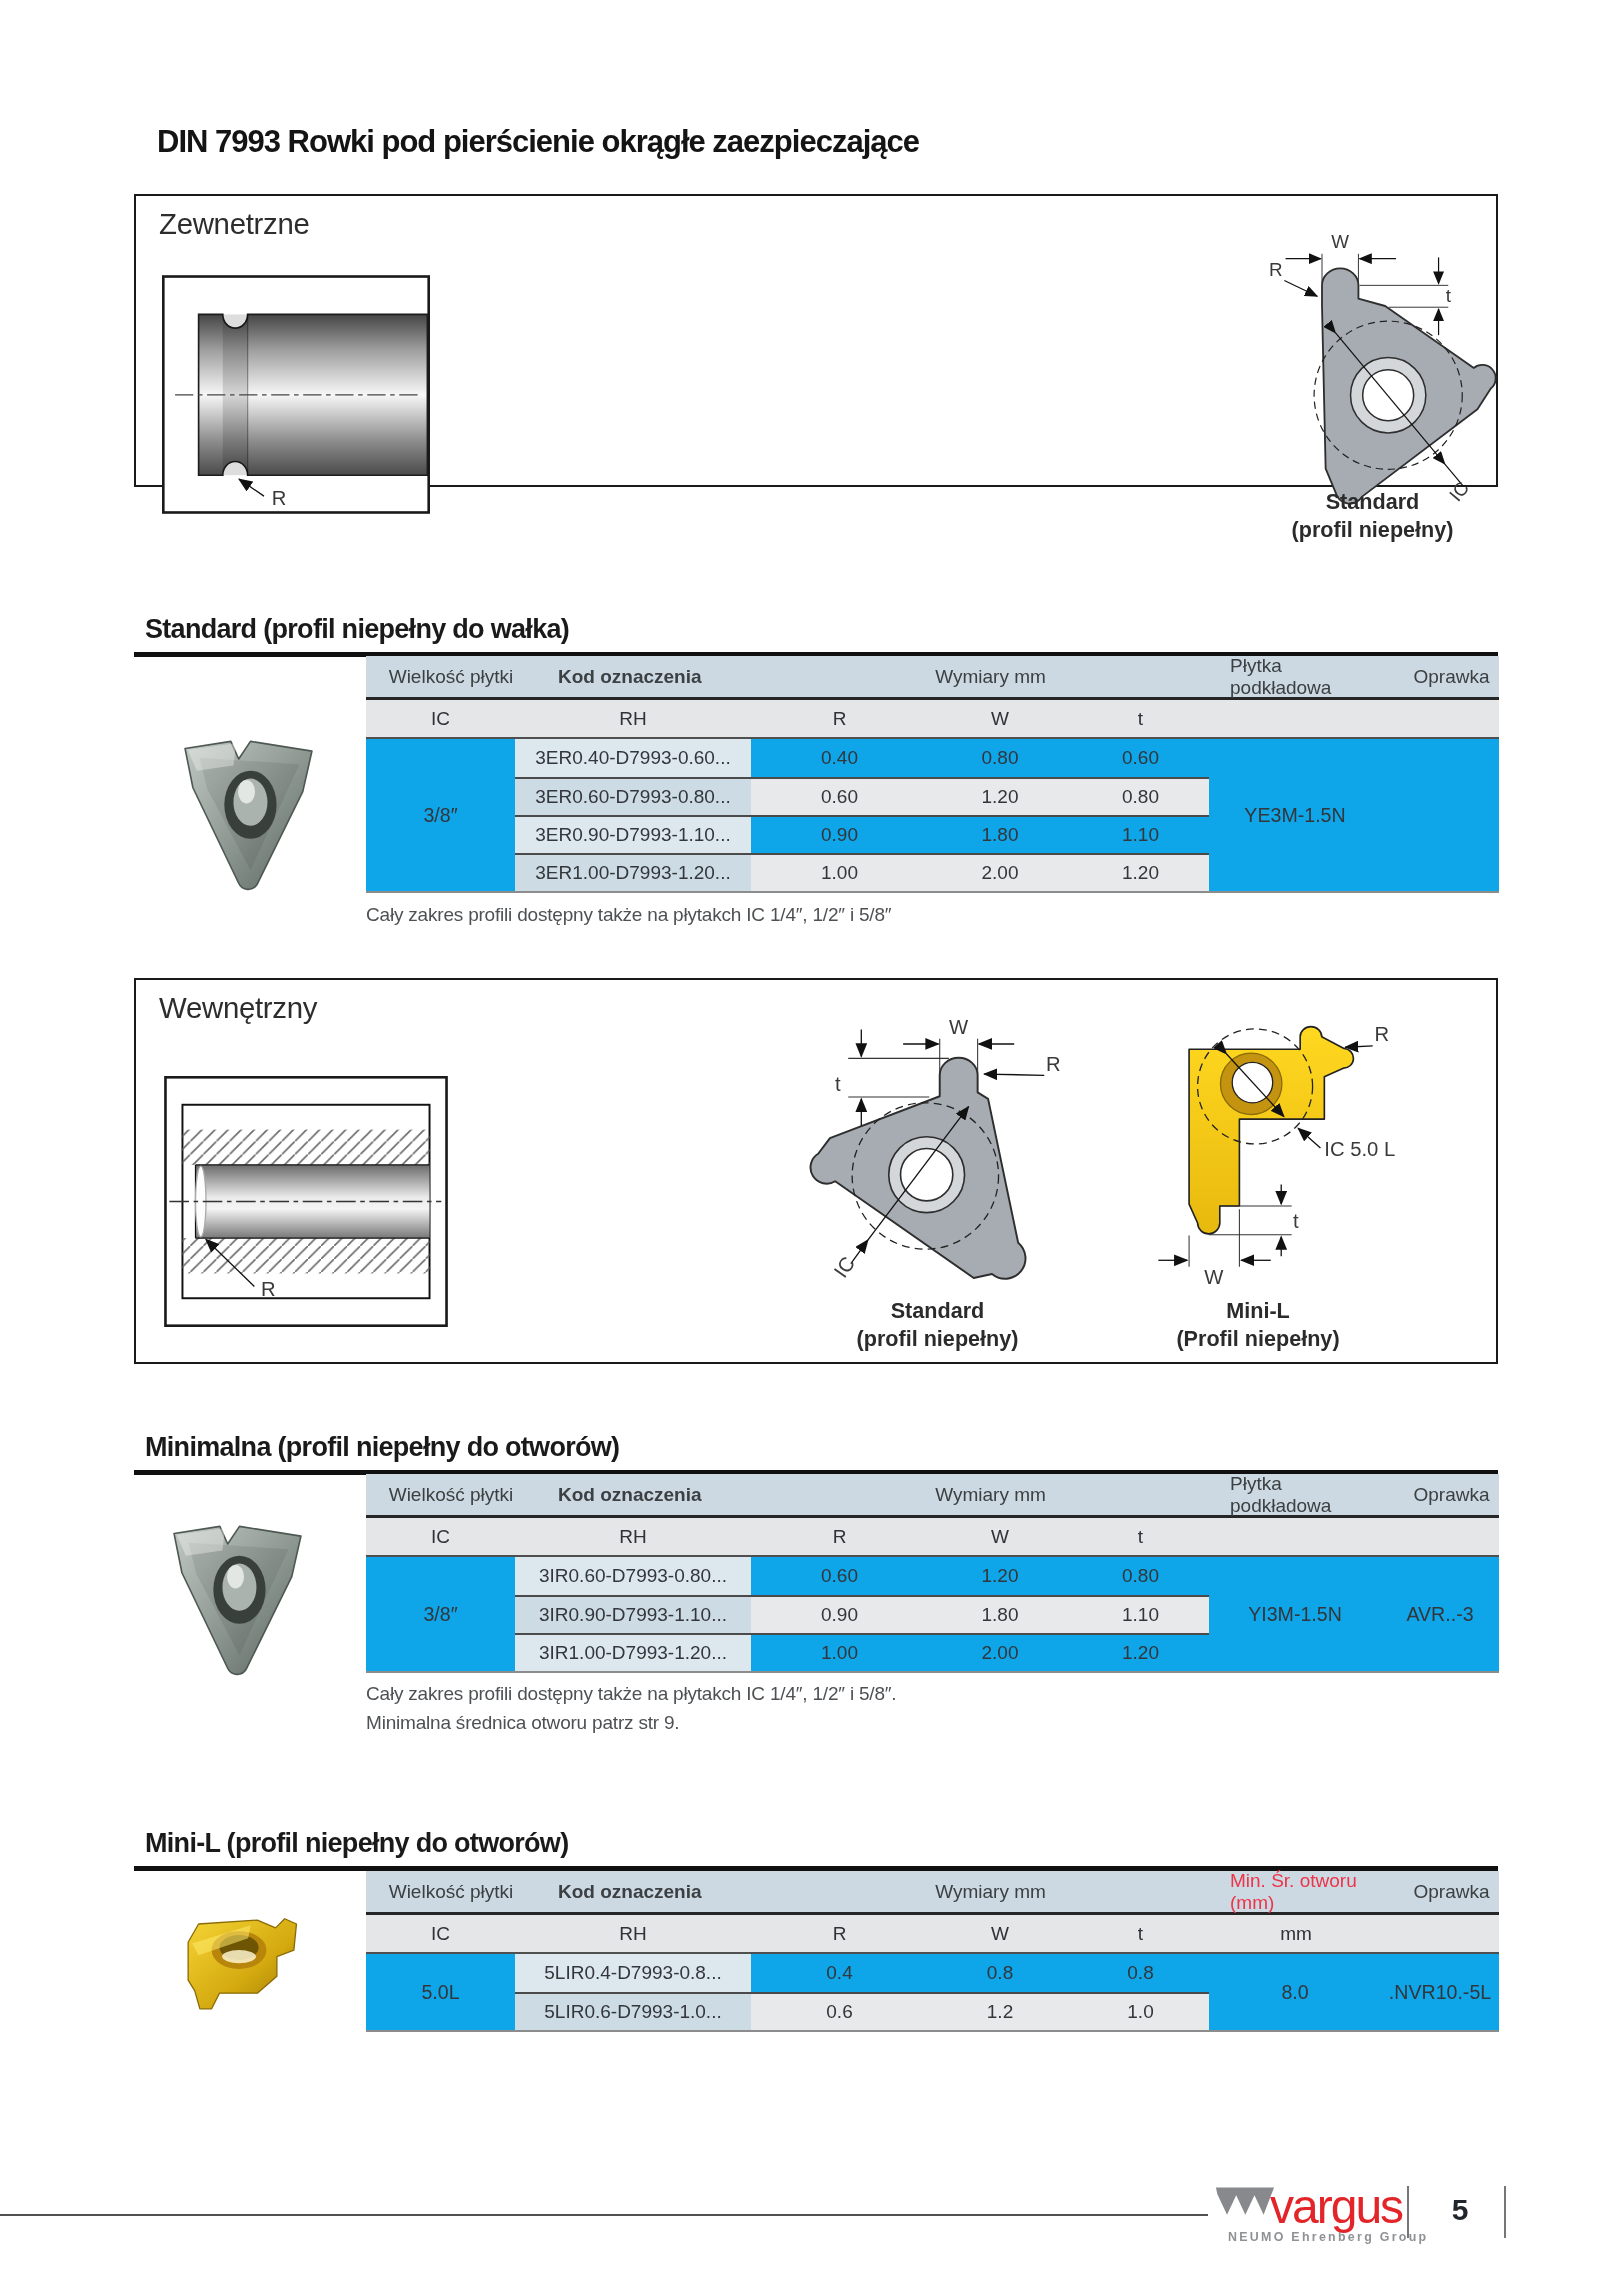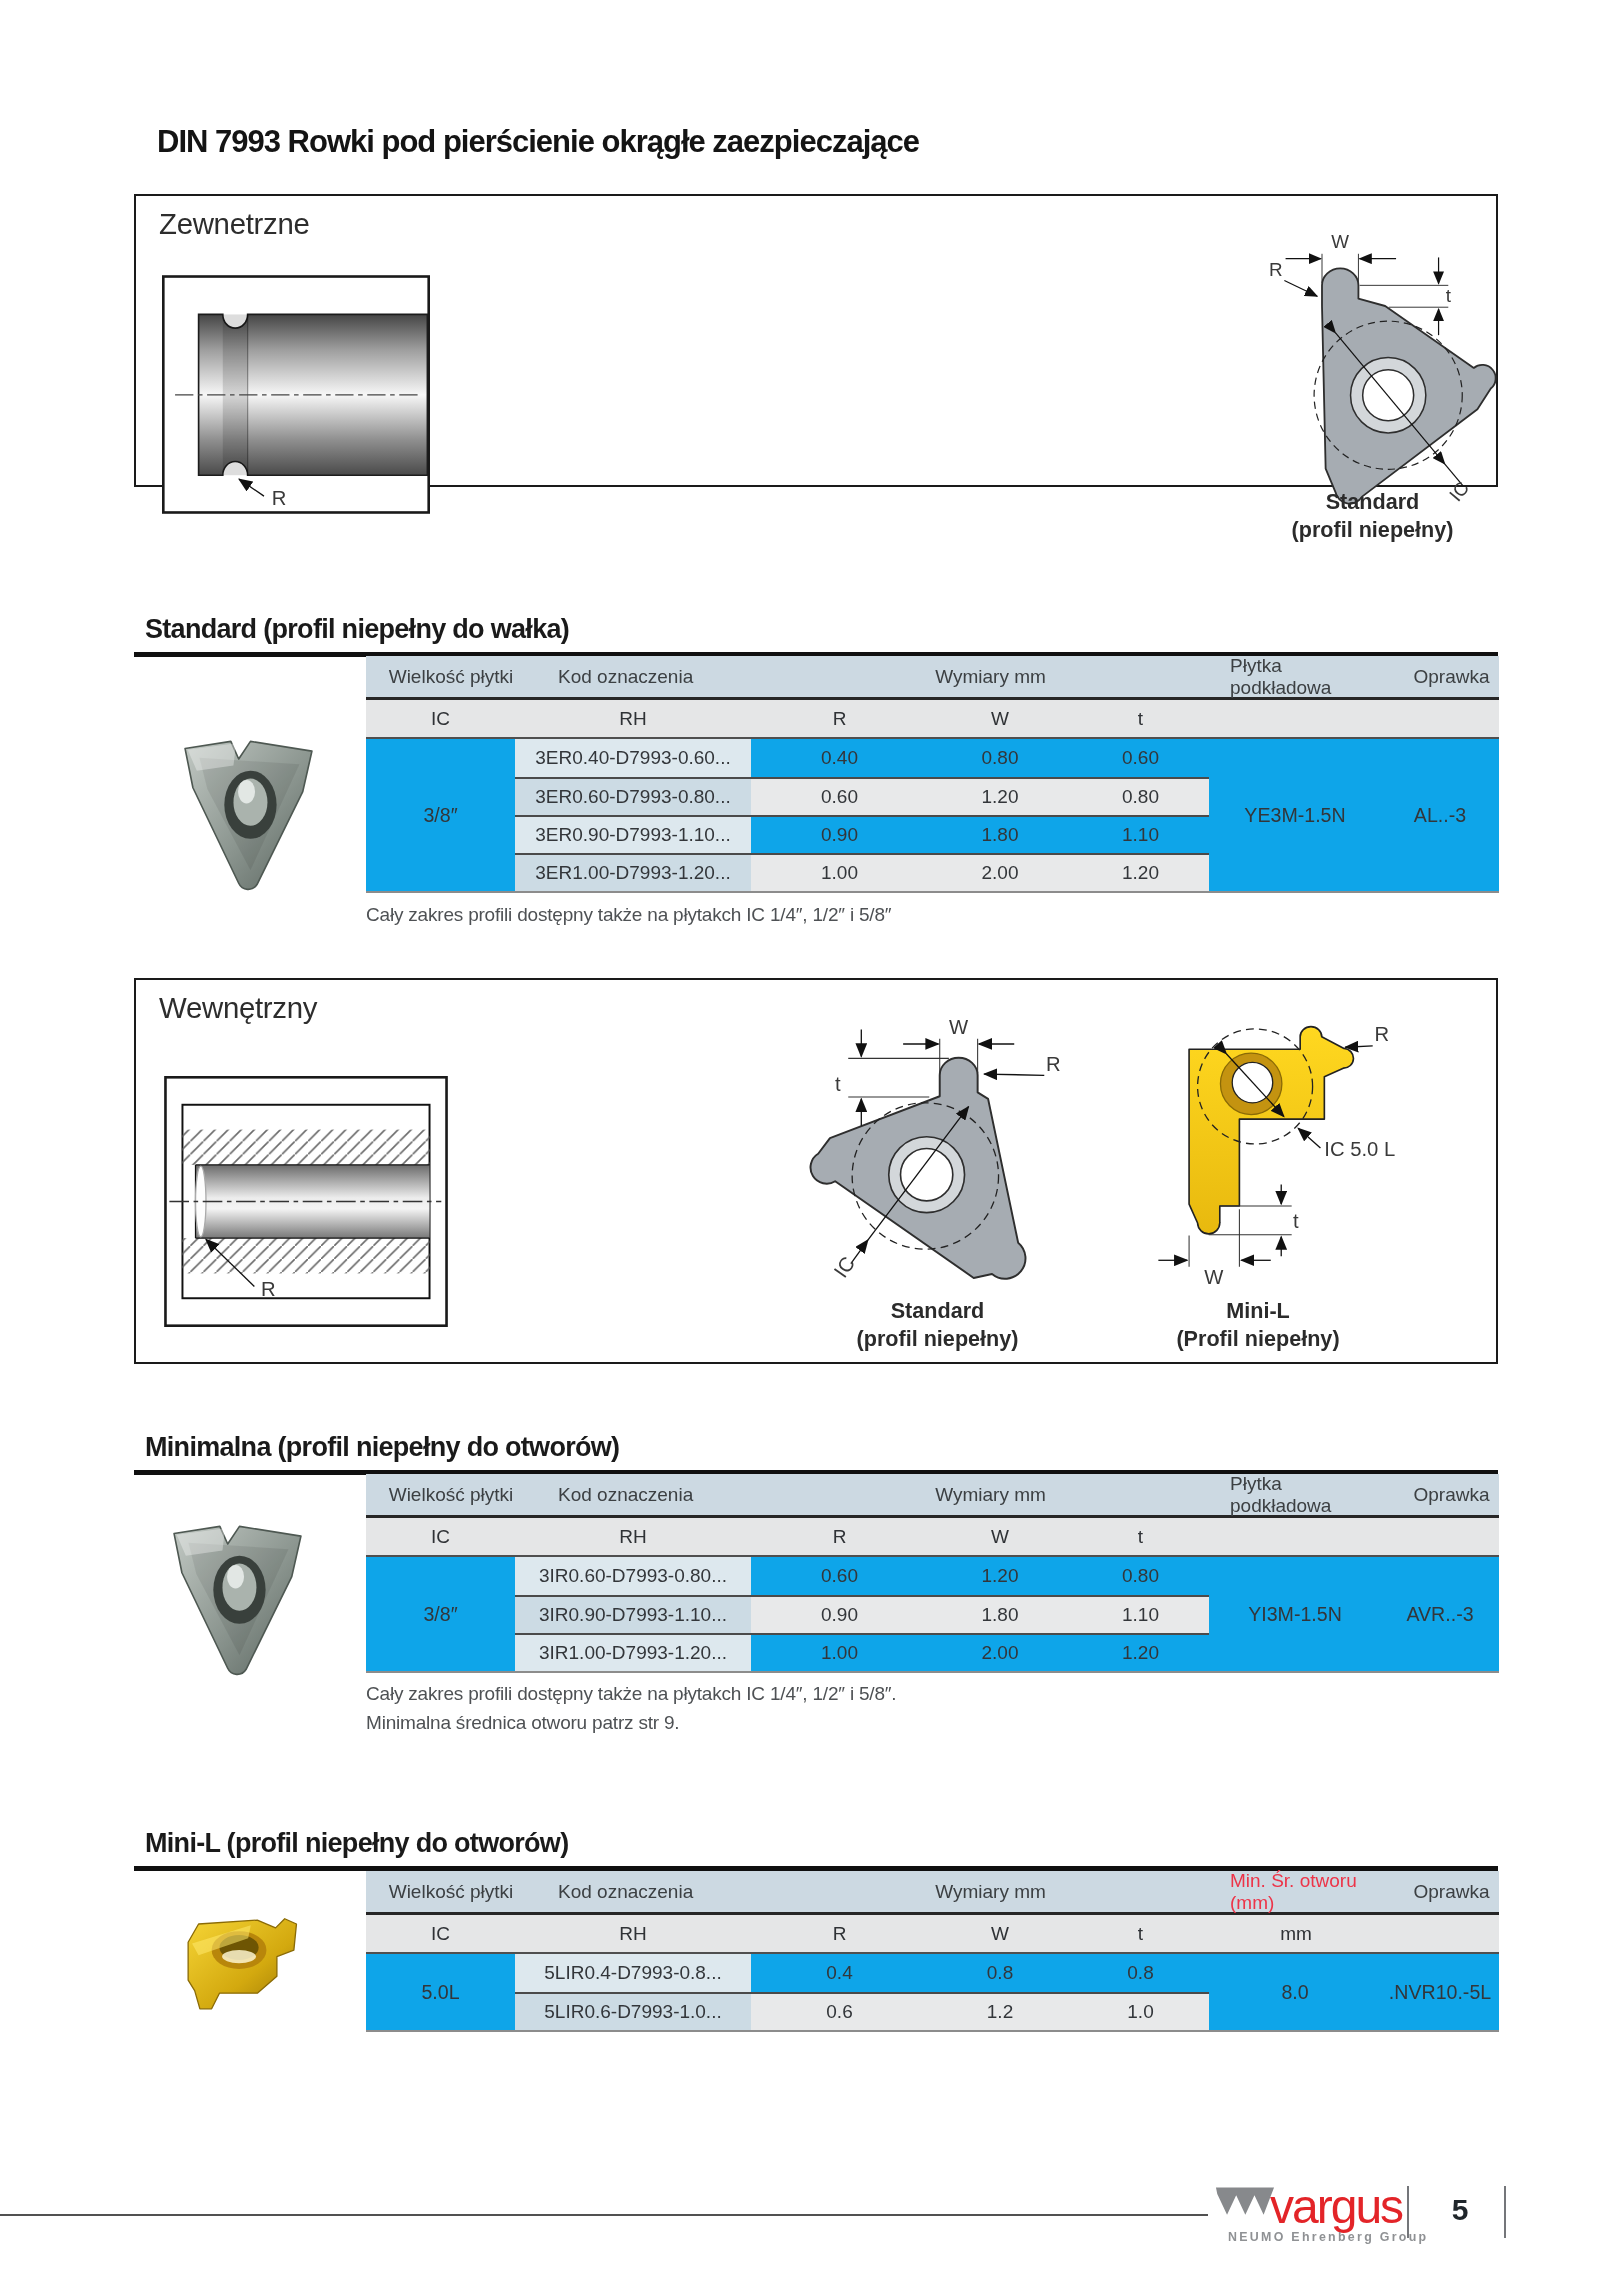--- a/index.html
+++ b/index.html
@@ -12,21 +12,21 @@
   .section-title{font-size:27px;font-weight:700;letter-spacing:-0.7px;color:#1a1a1a;}
   .section-rule{left:134px;width:1364px;height:4.6px;background:#101010;}
   .box{left:134px;width:1364px;border:2.6px solid #1a1a1a;background:#fff;box-sizing:border-box;}
   .box-label{font-size:29.4px;font-weight:400;color:#2d2d2d;letter-spacing:-0.3px;}
 
   
   .tbl{left:366px;width:1133px;}
   .tbl-header{display:flex;height:41px;background:#ccd9e2;font-size:19px;color:#3c4043;}
   .hc{display:flex;align-items:center;justify-content:center;box-sizing:border-box;padding-left:21px;}
   .hc.size{width:149px;}
-  .hc.code{width:236px;justify-content:flex-start;padding-left:43px;}
+  .hc.code{width:236px;justify-content:flex-start;padding-left:43px;font-weight:bold;}
   .hc.dims{width:458px;}
   .hc.shim{width:174px;}
   .hc.hold{width:116px;}
   .hc.min{color:#ed3448;}
   .hline1{height:3.3px;background:#262626;}
   .tbl-sub{display:flex;height:37px;background:#e5e6e7;font-size:19px;color:#2f3236;}
   .sc{display:flex;align-items:center;justify-content:center;box-sizing:border-box;}
   .sc.ic{width:149px;} .sc.rh{width:236px;} .sc.r{width:177px;} .sc.w{width:144px;} .sc.t{width:137px;}
   .sc.mm{width:174px;} .sc.rest{flex:1;}
   .hline2{height:2px;background:#4f4f4f;}
@@ -180,21 +180,20 @@
         <div class="dc t">1.10</div>
       </div>
       <div class="drow alt">
         <div class="dc rh">3ER1.00-D7993-1.20...</div>
         <div class="dc r">1.00</div>
         <div class="dc w">2.00</div>
         <div class="dc t">1.20</div>
       </div>
       <div class="mcell m-ic">3/8″</div>
       <div class="mcell m-shim">YE3M-1.5N</div>
-      <div class="mcell m-hold">AL..-3</div>
     </div>
     <div class="tbl-bottom"></div>
   </div>
   <div class="abs footnote" style="left:366px;top:904px;">Cały zakres profili dostępny także na płytakch  IC 1/4″, 1/2″ i 5/8″</div>
 
   <div class="abs box" style="top:978px;height:386px;">
     <div class="abs box-label" style="left:23px;top:10.5px;">Wewnętrzny</div>
 
     <svg class="abs" style="left:28px;top:96px;" width="284" height="251" viewBox="0 0 434 384">
       <defs>

